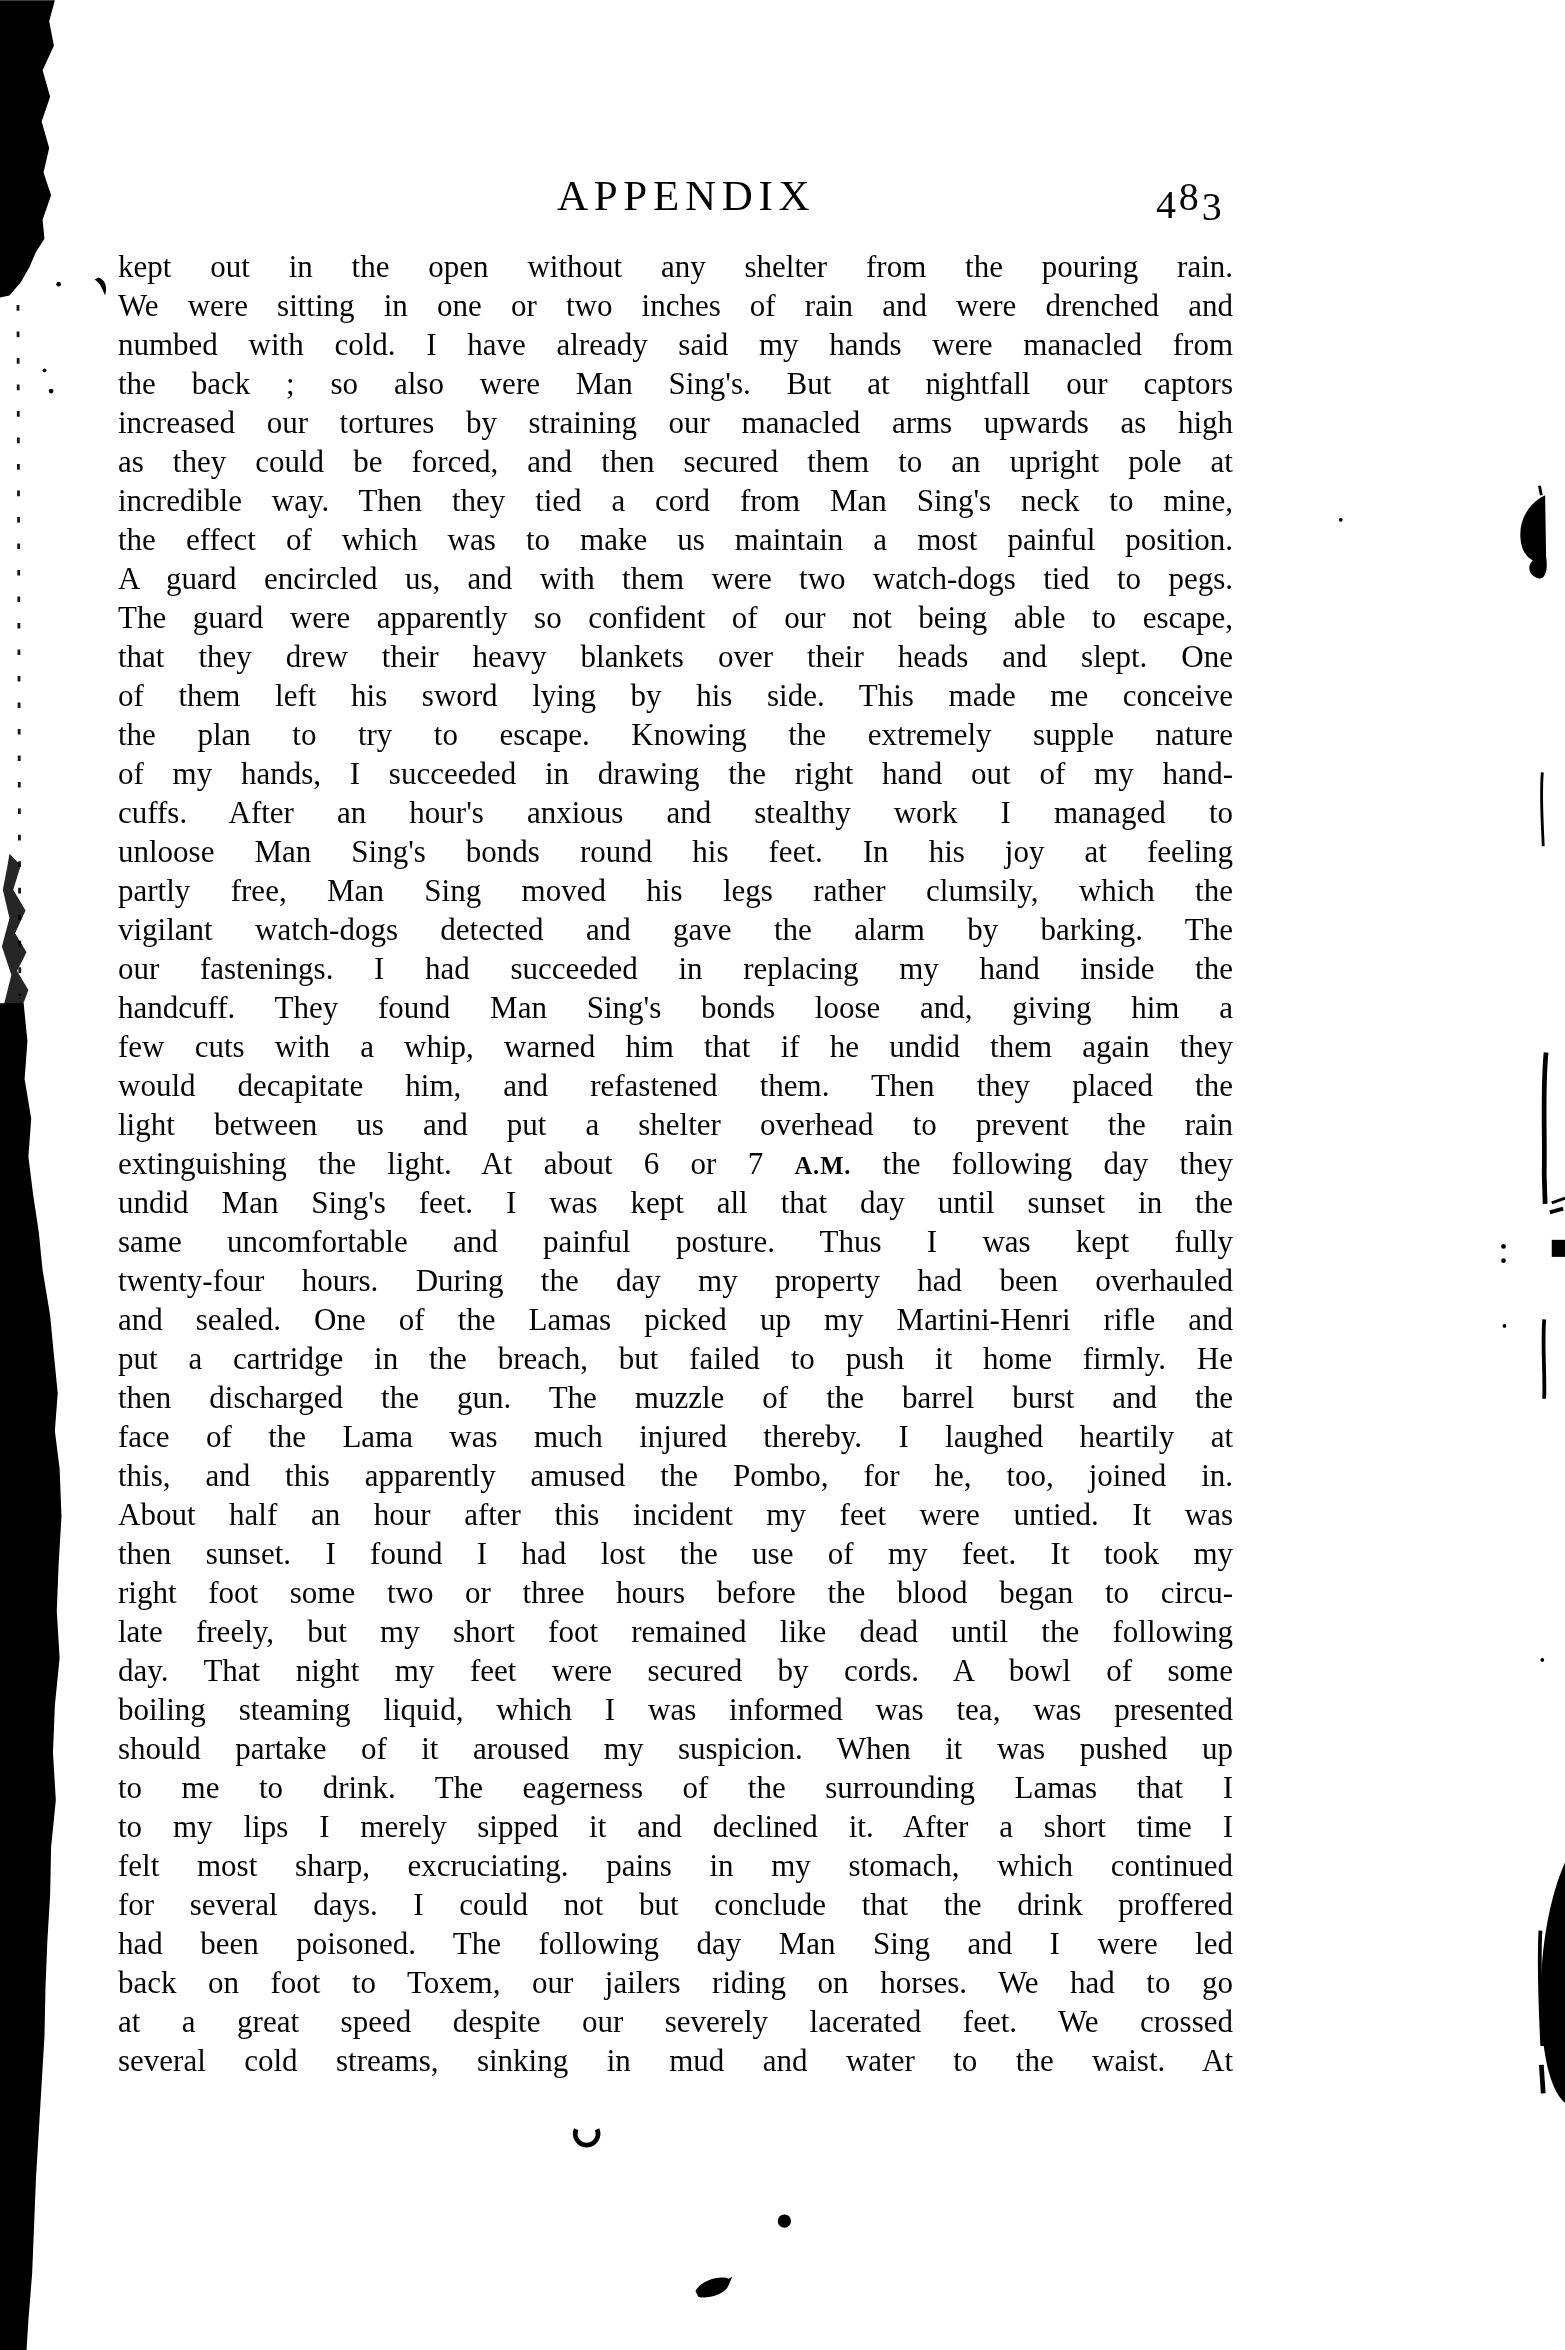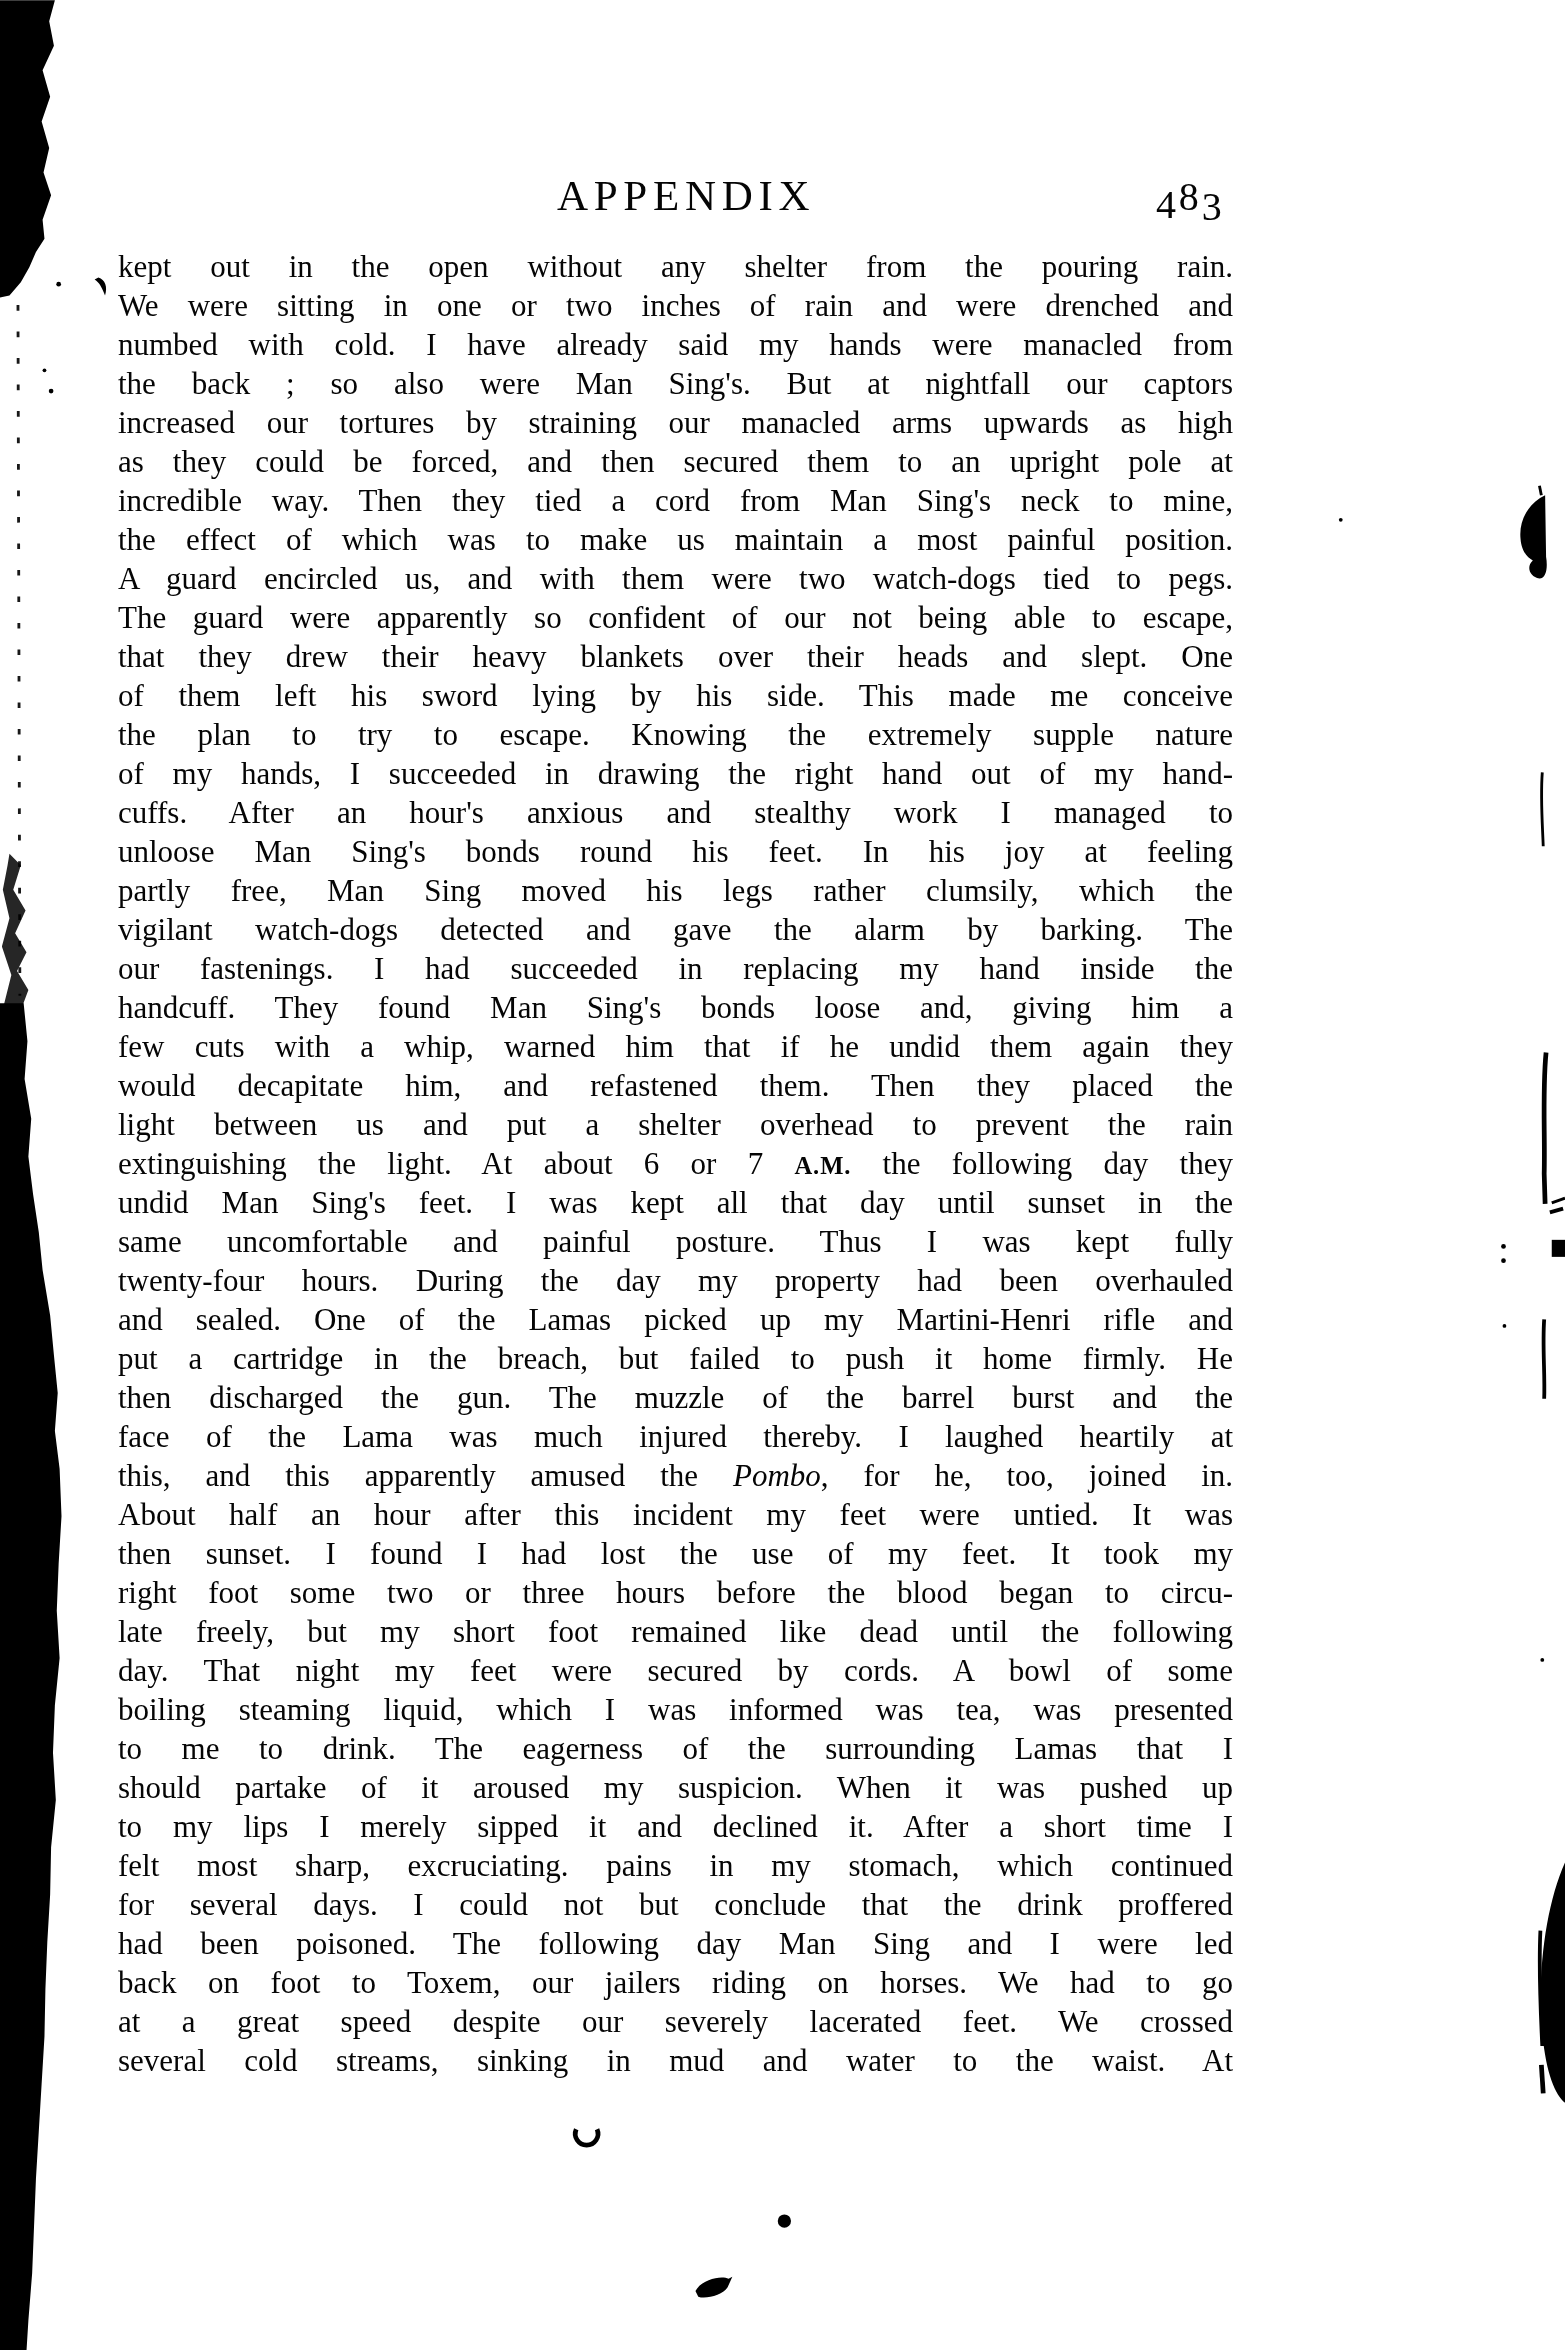--- a/index.html
+++ b/index.html
@@ -21,21 +21,21 @@
   .pagenum .d:nth-child(2){position:relative;top:-8.5px;}
   .pagenum .d:nth-child(3){position:relative;top:1.9px;}
   .bodytext{
     position:absolute;top:247px;left:118px;width:1115px;
     font-size:31px;line-height:39px;
   }
   .line{
     height:39px;overflow:visible;
     text-align:justify;text-align-last:justify;text-justify:inter-word;
   }
-  .it{font-style:italic;}
+  .it{}
   .sc{font-size:24.6px;letter-spacing:0.9px;font-weight:bold;}
   .artifacts{position:absolute;top:0;left:0;pointer-events:none;}
 </style>
 </head>
 <body>
 
 <div class="page">
 
   <div class="title">APPENDIX</div>
 
@@ -73,22 +73,22 @@
       <div class="line"><span>put a cartridge in the breach, but failed to push it home firmly. He</span></div>
       <div class="line"><span>then discharged the gun. The muzzle of the barrel burst and the</span></div>
       <div class="line"><span>face of the Lama was much injured thereby. I laughed heartily at</span></div>
       <div class="line"><span>this, and this apparently amused the </span><span class="it">Pombo</span><span>, for he, too, joined in.</span></div>
       <div class="line"><span>About half an hour after this incident my feet were untied. It was</span></div>
       <div class="line"><span>then sunset. I found I had lost the use of my feet. It took my</span></div>
       <div class="line"><span>right foot some two or three hours before the blood began to circu-</span></div>
       <div class="line"><span>late freely, but my short foot remained like dead until the following</span></div>
       <div class="line"><span>day. That night my feet were secured by cords. A bowl of some</span></div>
       <div class="line"><span>boiling steaming liquid, which I was informed was tea, was presented</span></div>
+      <div class="line"><span>should partake of it aroused my suspicion. When it was pushed up</span></div>
       <div class="line"><span>to me to drink. The eagerness of the surrounding Lamas that I</span></div>
-      <div class="line"><span>should partake of it aroused my suspicion. When it was pushed up</span></div>
       <div class="line"><span>to my lips I merely sipped it and declined it. After a short time I</span></div>
       <div class="line"><span>felt most sharp, excruciating. pains in my stomach, which continued</span></div>
       <div class="line"><span>for several days. I could not but conclude that the drink proffered</span></div>
       <div class="line"><span>had been poisoned. The following day Man Sing and I were led</span></div>
       <div class="line"><span>back on foot to Toxem, our jailers riding on horses. We had to go</span></div>
       <div class="line"><span>at a great speed despite our severely lacerated feet. We crossed</span></div>
       <div class="line"><span>several cold streams, sinking in mud and water to the waist. At</span></div>
     </div>
 
   <svg class="artifacts" width="1565" height="2351" viewBox="0 0 1654 2484" aria-hidden="true">

